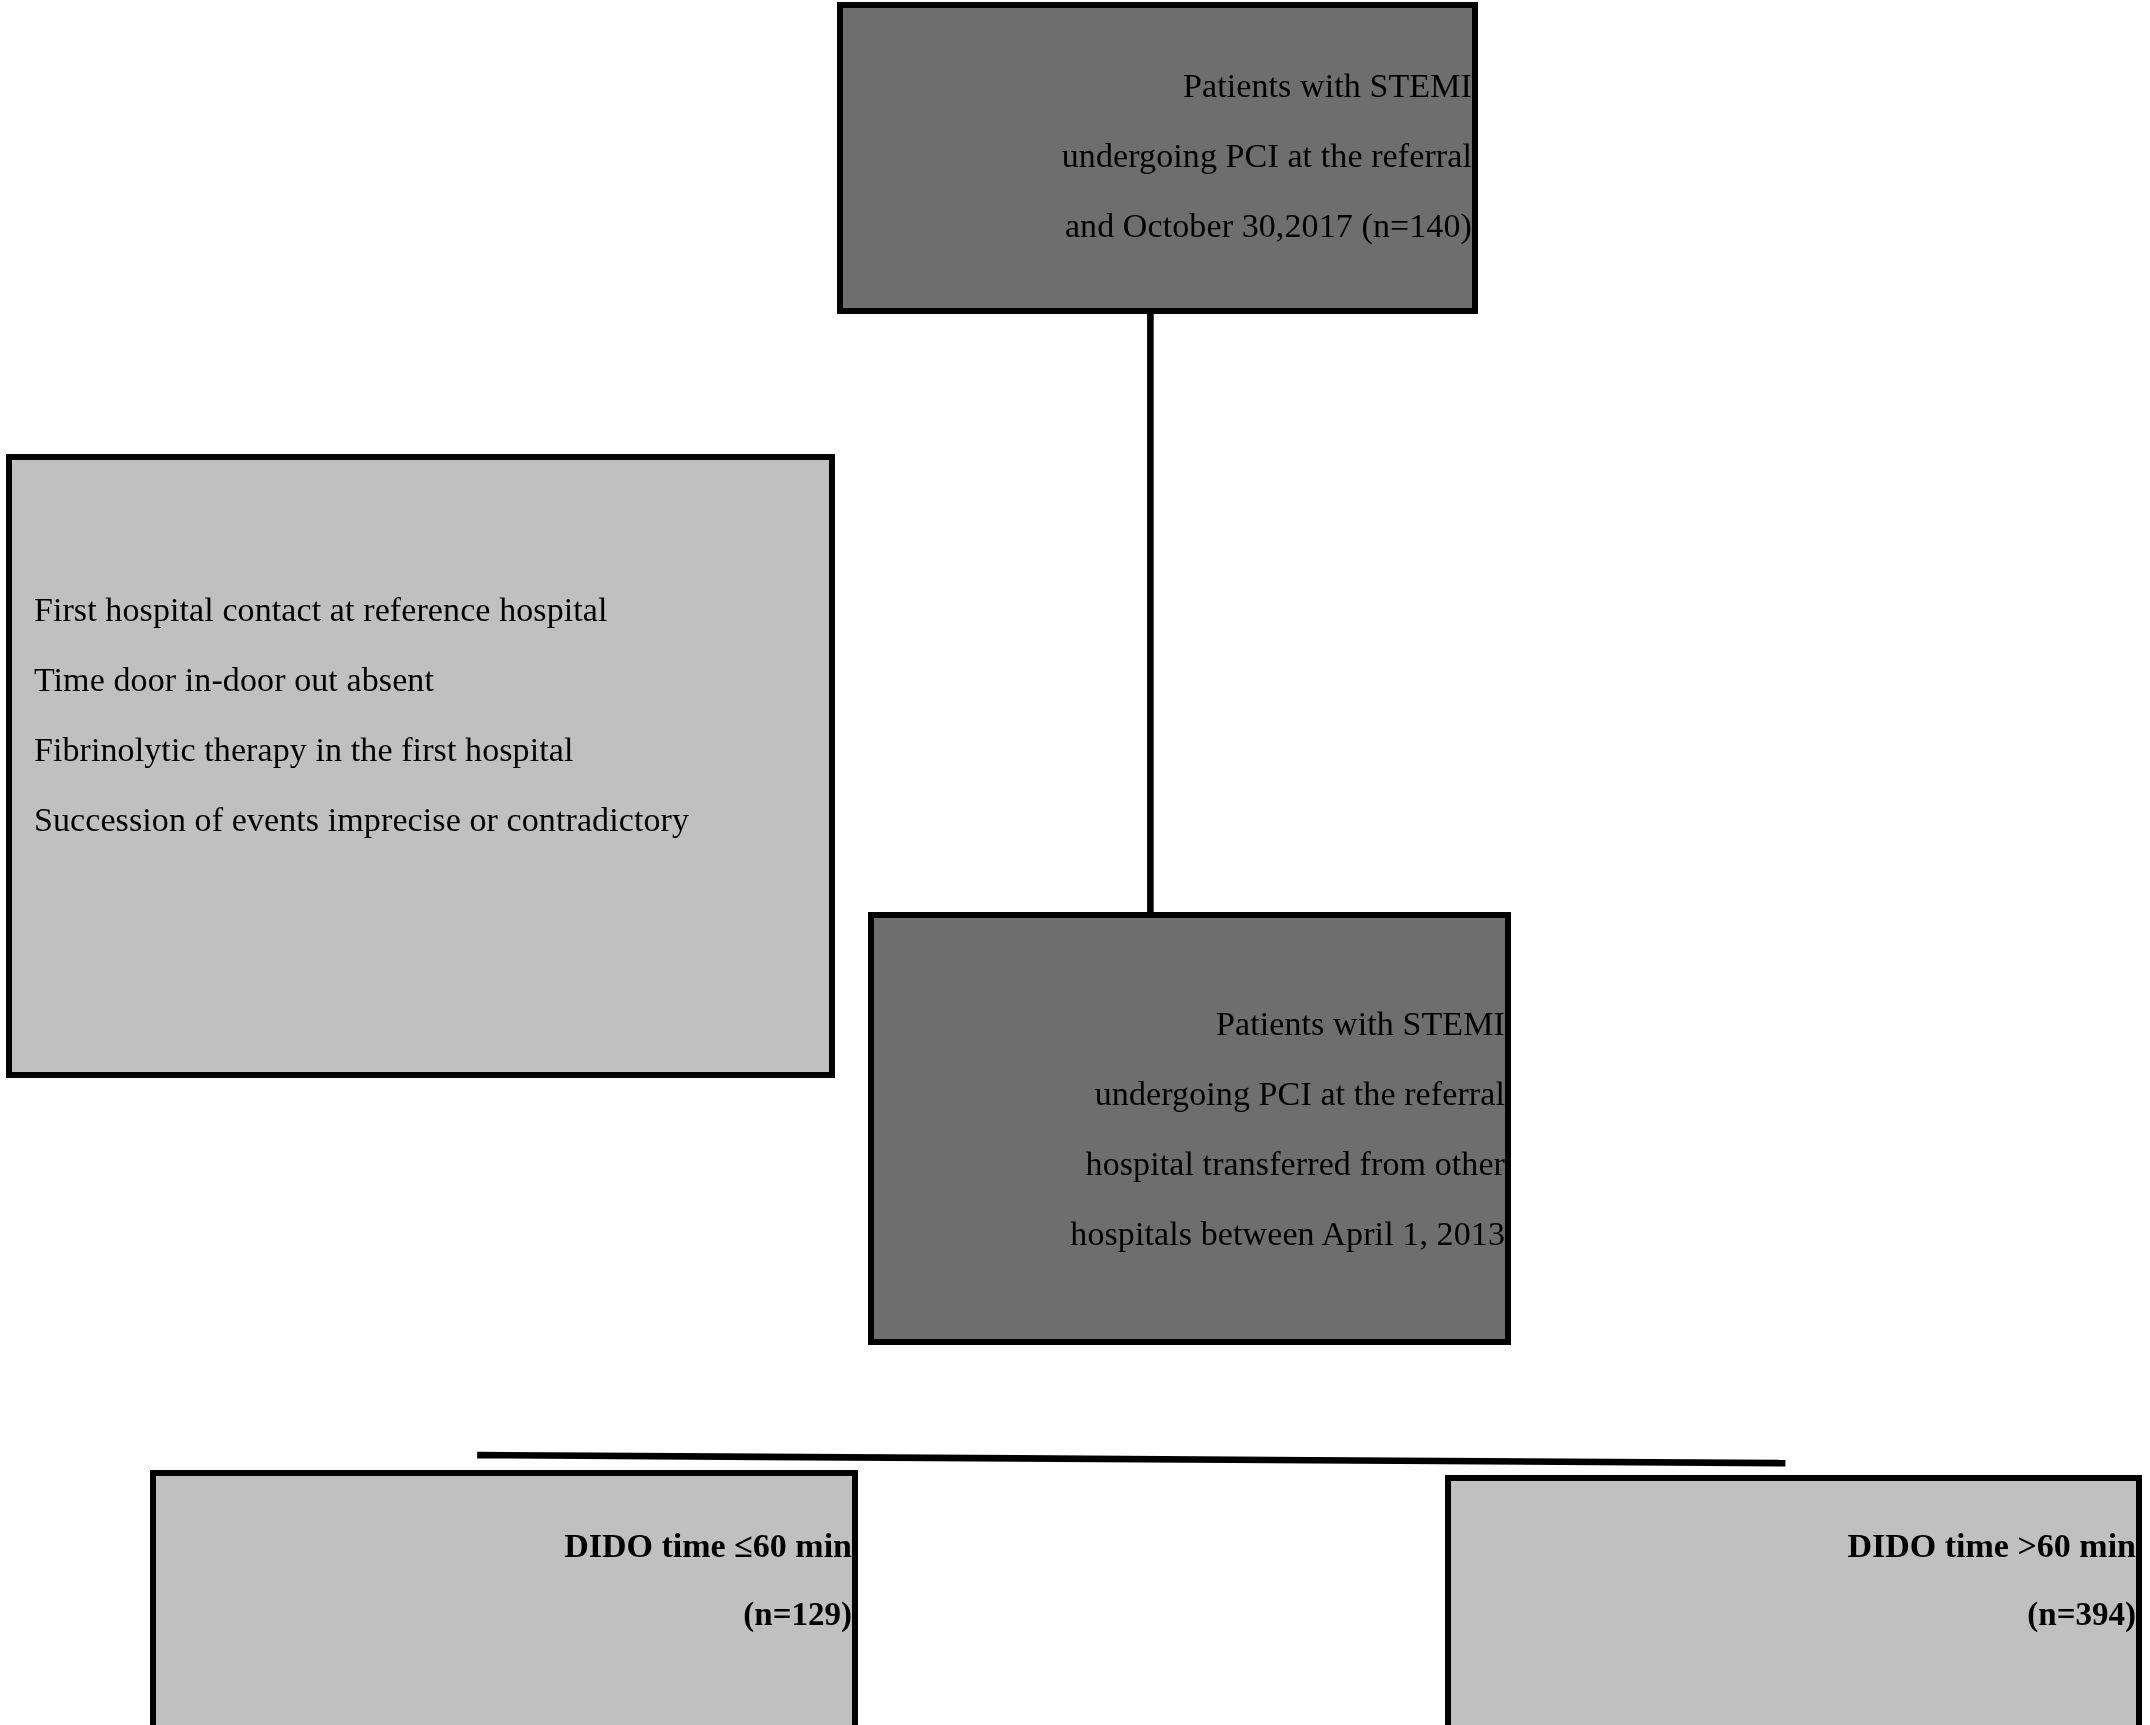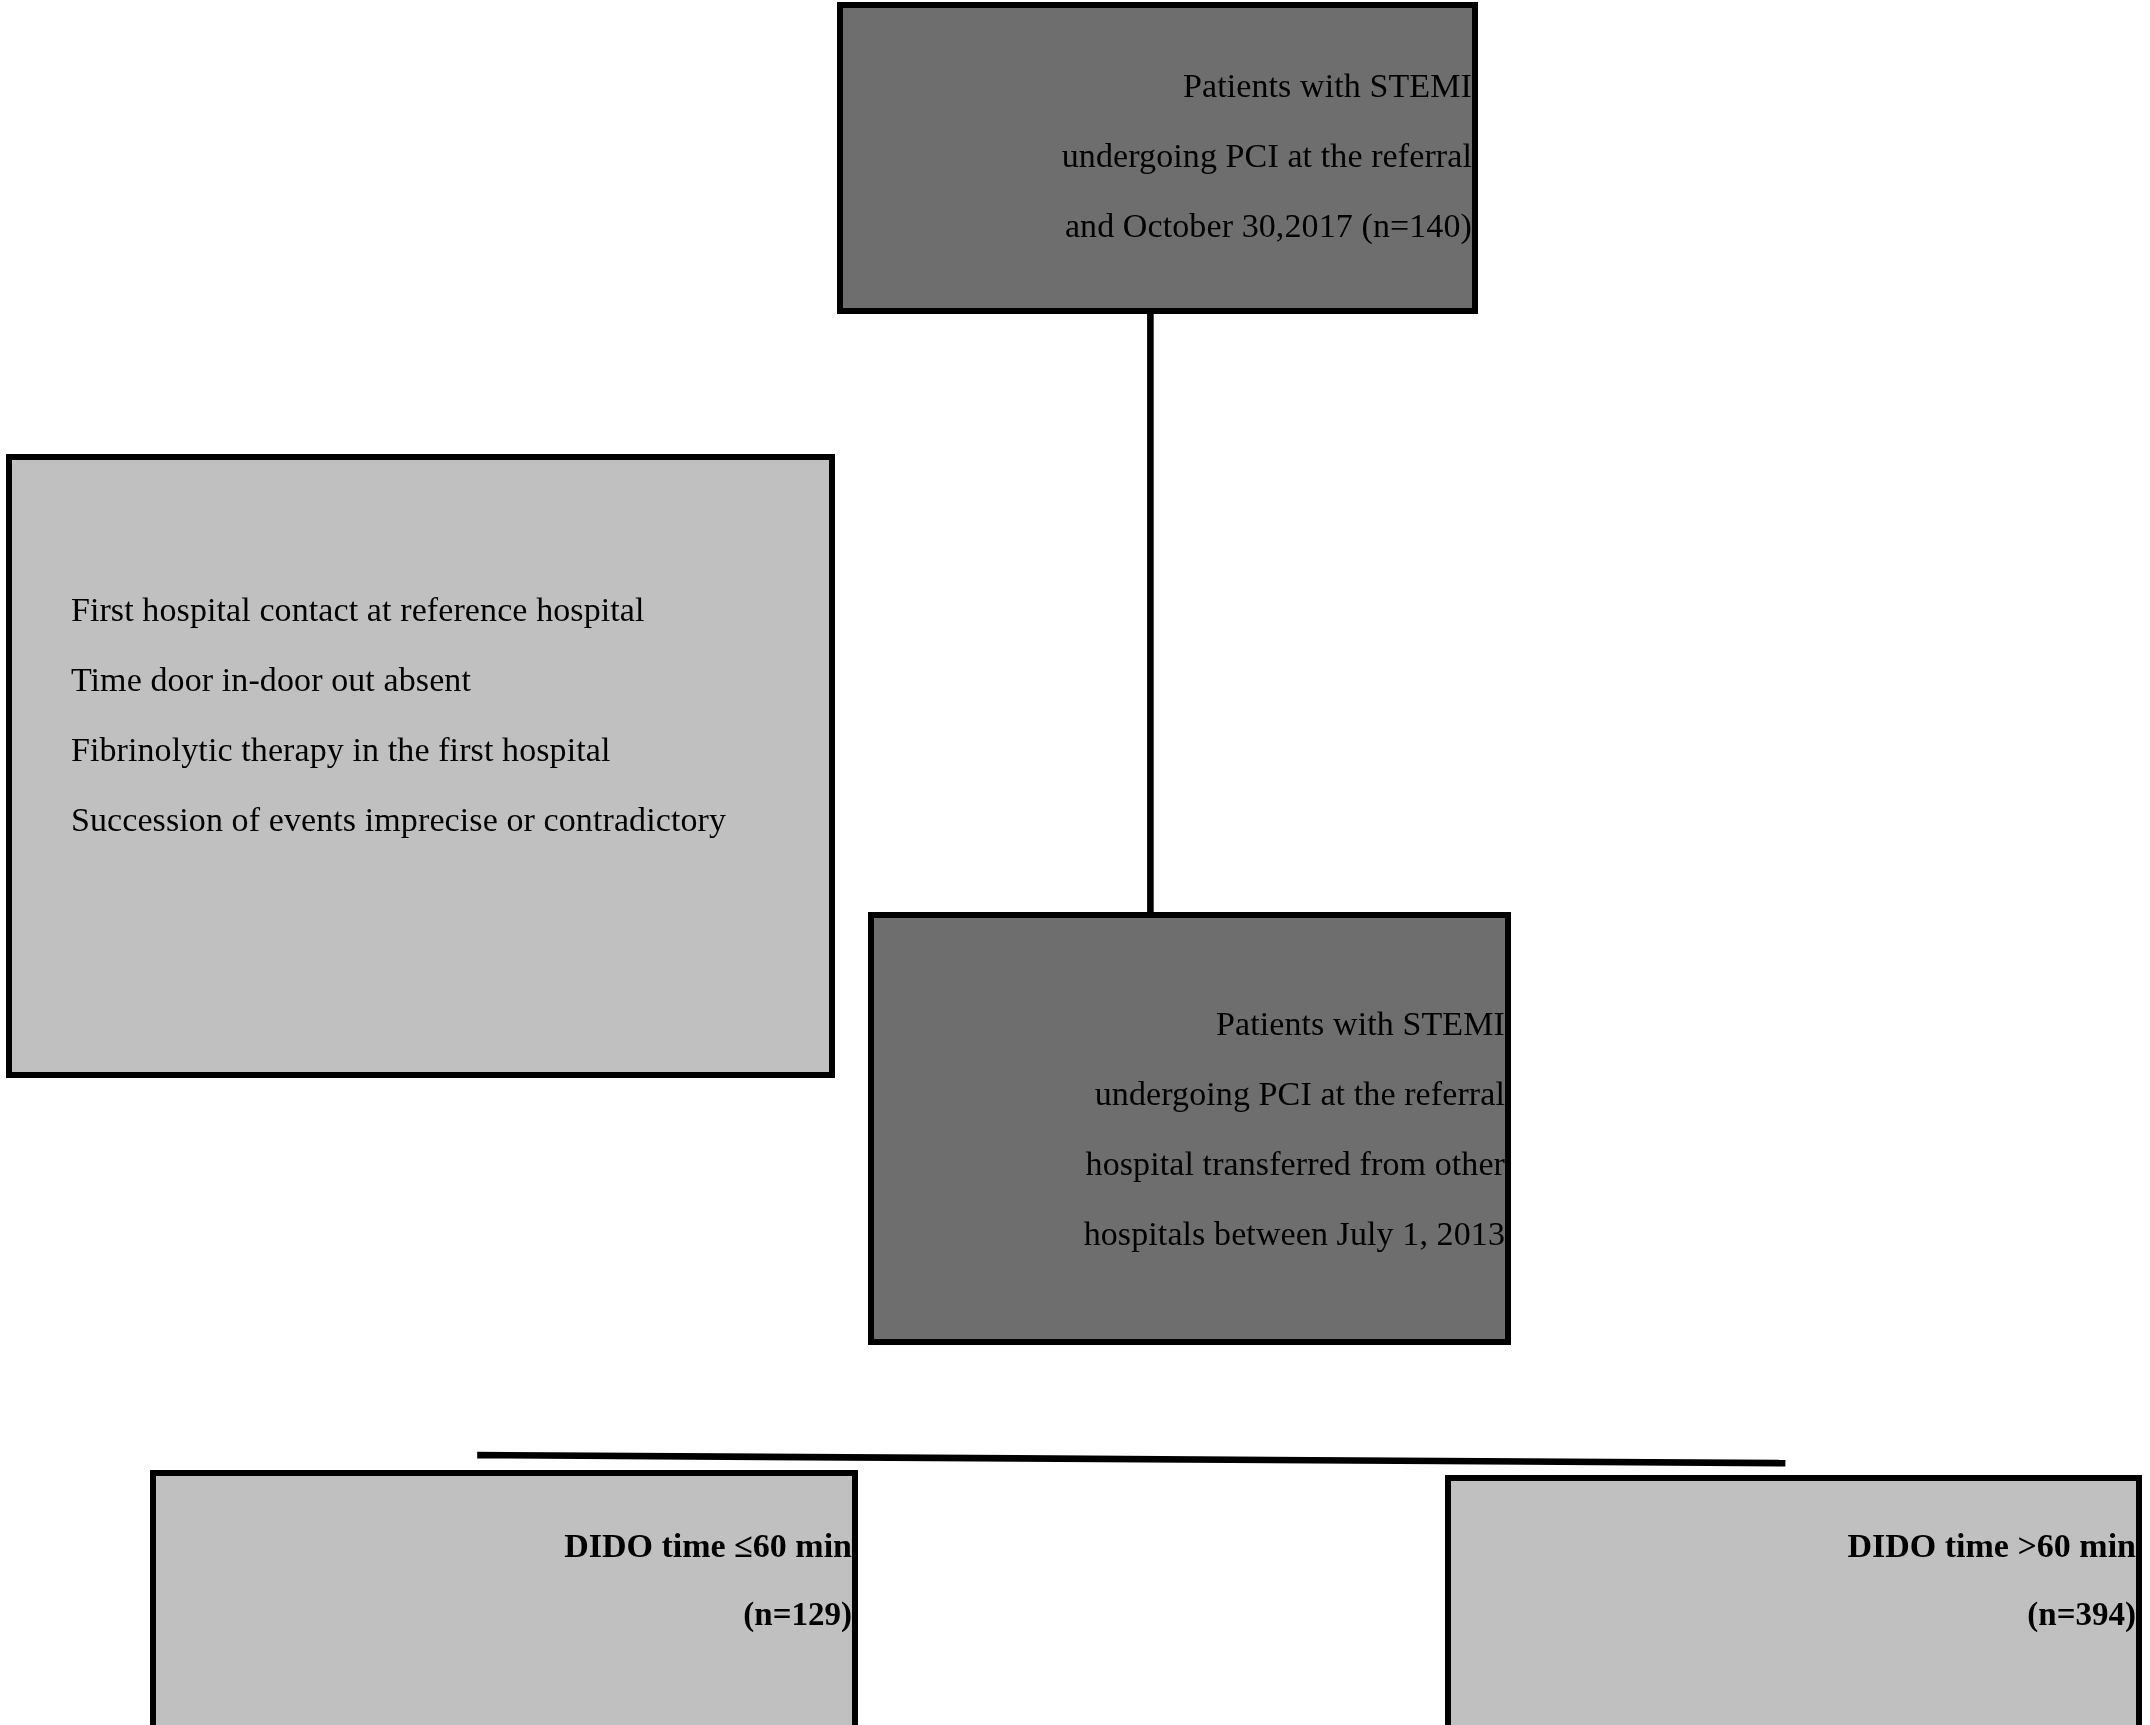--- a/index.html
+++ b/index.html
@@ -68,21 +68,20 @@
     left: 837px;  top: 2.2px;
     width: 641px;  height: 312px;
     justify-content: center;
     padding-bottom: 4.4px;
   }
   #node-criteria {
     left: 5.9px;     top: 454px;
     width: 829px; height: 624px;
     justify-content: flex-start;
     padding-top: 115px;
-    padding-left: 37px;
   }
   #node-transferred {
     left: 868px;  top: 912px;
     width: 643px;  height: 433px;
     justify-content: center;
   }
   #node-dido-le {
     left: 150px;   top: 1470px;
     width: 708px;  height: 264px;
     justify-content: flex-start;
@@ -125,21 +124,21 @@
     <div class="node-line">First hospital contact at reference hospital</div>
     <div class="node-line">Time door in-door out absent</div>
     <div class="node-line">Fibrinolytic therapy in the first hospital</div>
     <div class="node-line">Succession of events imprecise or contradictory</div>
   </div>
 
   <div class="node dark" id="node-transferred">
     <div class="node-line">Patients with STEMI</div>
     <div class="node-line">undergoing PCI at the referral</div>
     <div class="node-line">hospital transferred from other</div>
-    <div class="node-line">hospitals between July 1, 2013</div>
+    <div class="node-line">hospitals between April 1, 2013</div>
   </div>
 
   <div class="node light" id="node-dido-le">
     <div class="group-title">DIDO time ≤60 min</div>
     <div class="gap"></div>
     <div class="group-count">(n=129)</div>
   </div>
 
   <div class="node light" id="node-dido-gt">
     <div class="group-title">DIDO time &gt;60 min</div>

